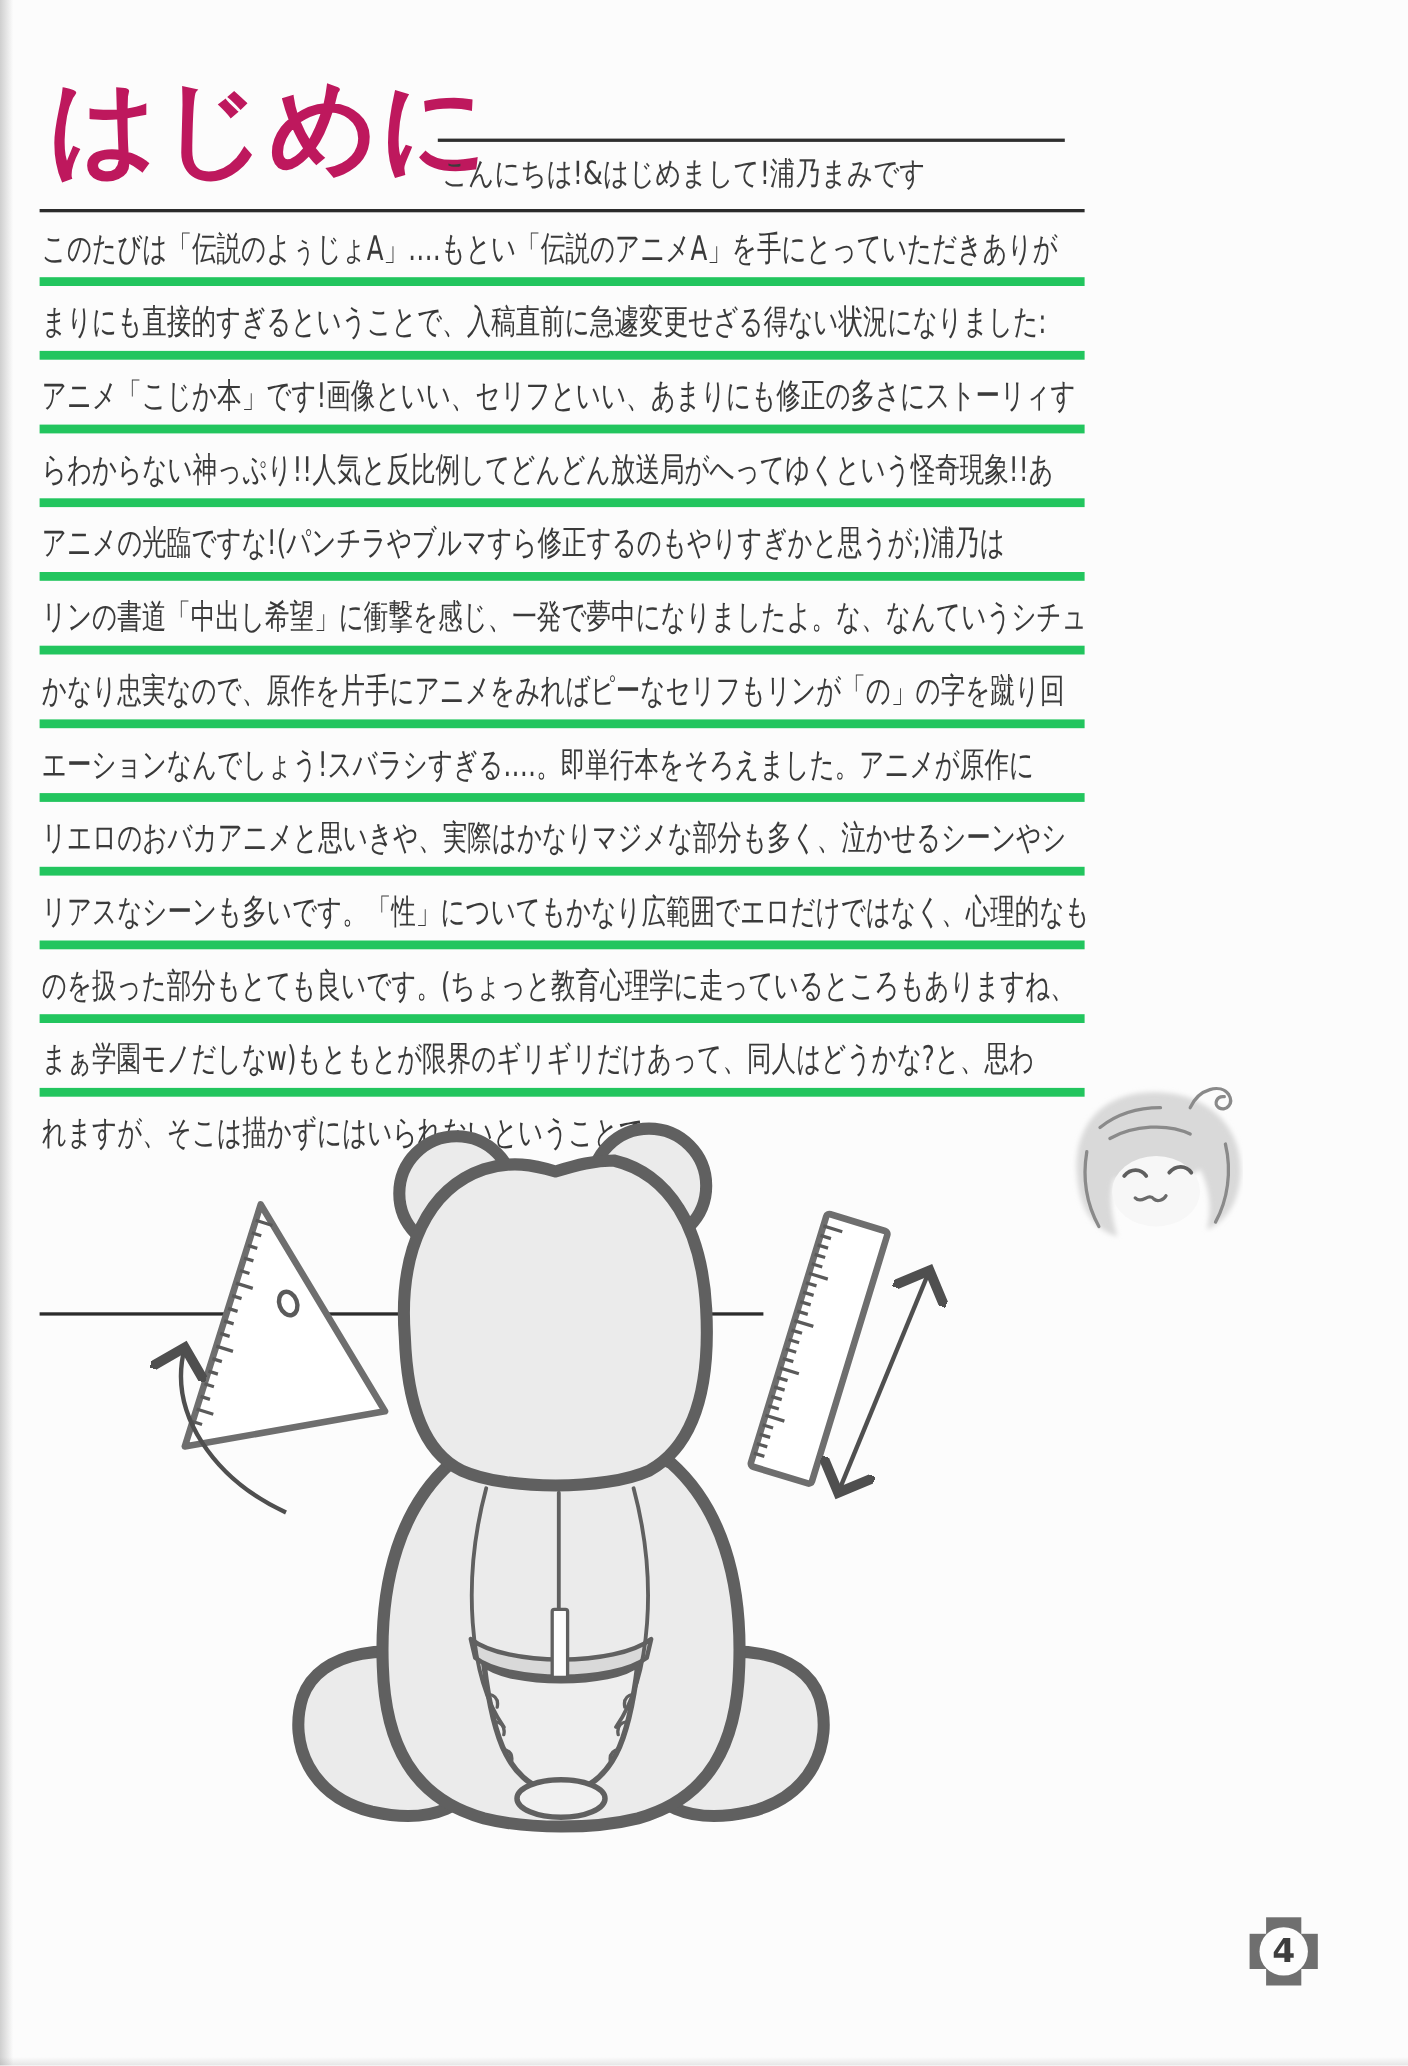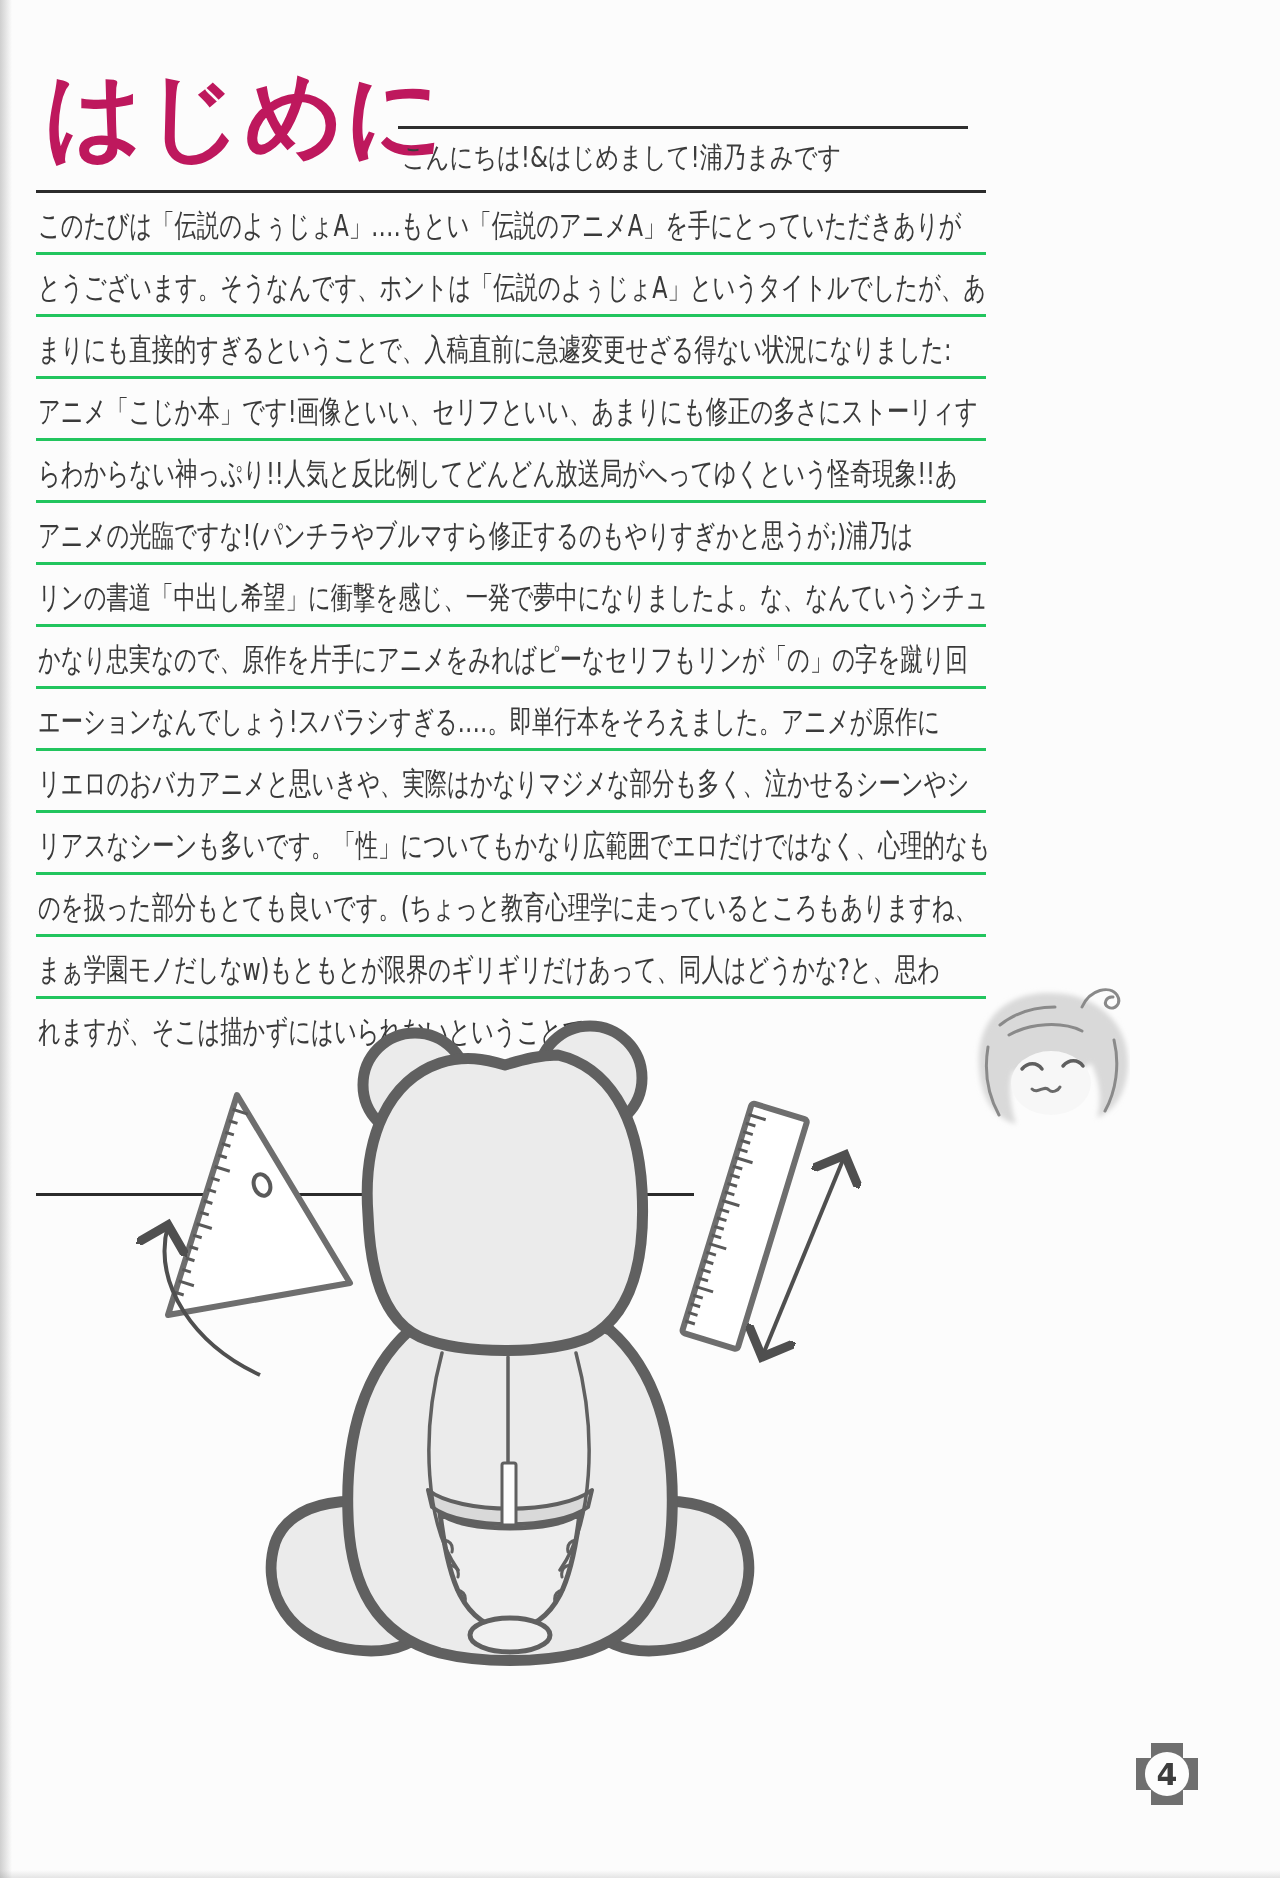--- a/index.html
+++ b/index.html
@@ -31,21 +31,21 @@
   }
   .subtitle {
     position:absolute; left:402px; top:138px;
     font-size:29px; color:#3c3c3c; white-space:nowrap;
     transform:scaleX(0.8); transform-origin:0 0;
   }
   .textblock {
     position:absolute; left:36px; top:190px; width:950px;
     border-top:3px solid #2b2b2b;
   }
-  .row { position:relative; height:59px; border-bottom:3px solid #22c55e; }
+  .row { position:relative; height:59px; border-bottom:8px solid #22c55e; }
   .row:last-child { border-bottom:none; }
   .row span {
     position:absolute; left:2px; bottom:5px;
     font-size:31px; white-space:nowrap; color:#3a3a3a;
     transform:scaleX(0.72); transform-origin:0 100%;
   }
   .short-rule {
     position:absolute; left:36px; top:1193px; width:658px; height:3px;
     background:#2b2b2b;
   }
@@ -68,23 +68,20 @@
   <div class="edge-left"></div>
   <div class="edge-bottom"></div>
 
   <div class="page-title">はじめに</div>
   <div class="subtitle-rule"></div>
   <div class="subtitle">こんにちは!&amp;はじめまして!浦乃まみです</div>
 
   <div class="textblock">
     <div class="row">
         <span>このたびは「伝説のよぅじょA」‥‥もとい「伝説のアニメA」を手にとっていただきありが</span>
-      </div>
-    <div class="row">
-        <span>とうございます。そうなんです、ホントは「伝説のよぅじょA」というタイトルでしたが、あ</span>
       </div>
     <div class="row">
         <span>まりにも直接的すぎるということで、入稿直前に急遽変更せざる得ない状況になりました:</span>
       </div>
     <div class="row">
         <span>アニメ「こじか本」です!画像といい、セリフといい、あまりにも修正の多さにストーリィす</span>
       </div>
     <div class="row">
         <span>らわからない神っぷり!!人気と反比例してどんどん放送局がへってゆくという怪奇現象!!あ</span>
       </div>

